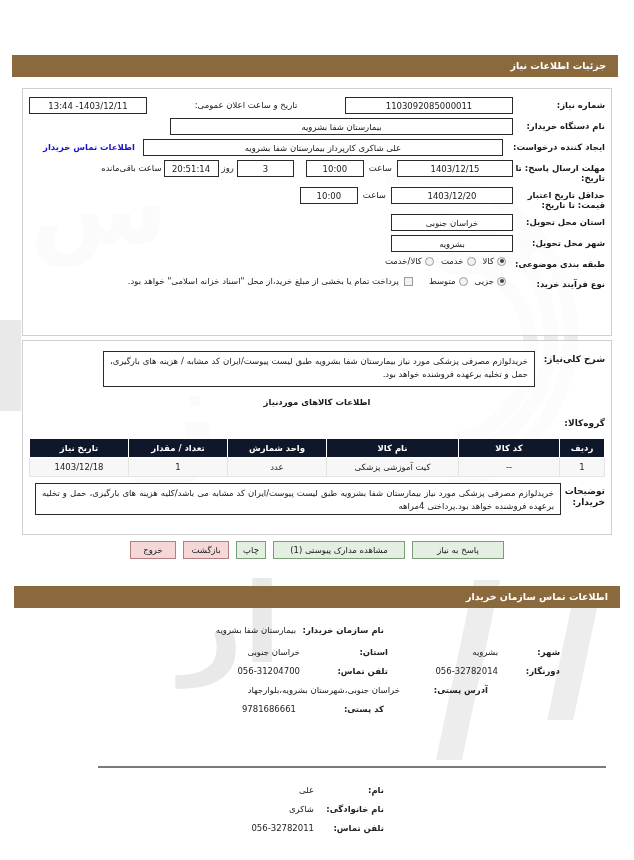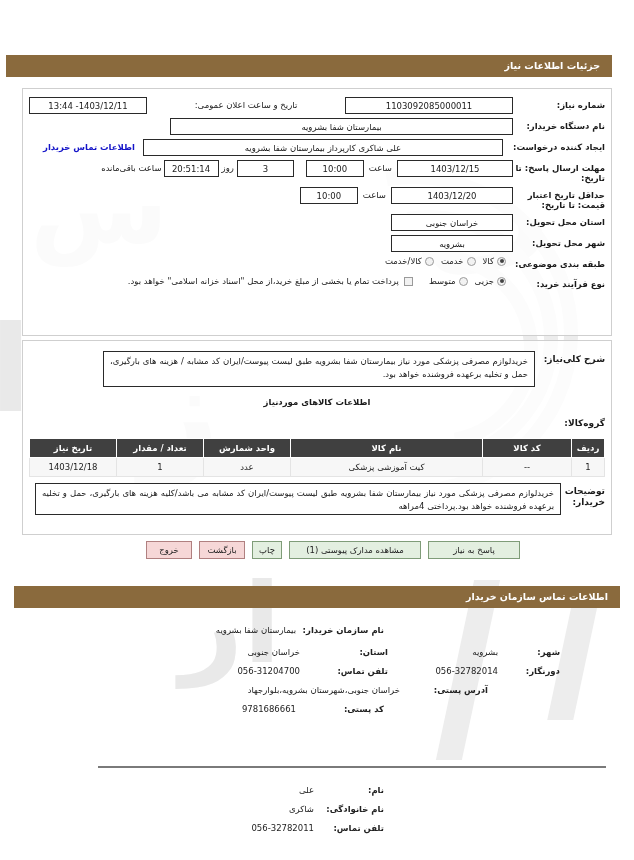--- a/index.html
+++ b/index.html
@@ -175,25 +175,25 @@
   }
 
   
   table.items {
     width: 100%;
     border-collapse: collapse;
     font-size: 8.5px;
     background: #ffffff;
   }
   table.items th {
-    background: #404040;
+    background: #0f172a;
     color: #ffffff;
     font-weight: bold;
     border: 1px solid #ffffff;
-    padding: 4px 0;
+    padding: 4px 6px;
     text-align: center;
     font-size: 8.5px;
   }
   table.items td {
     background: #f7f7f7;
     border: 1px solid #e4e4e4;
     padding: 4px 2px;
     text-align: center;
     color: #222;
   }
@@ -254,21 +254,21 @@
   <div class="wm-text wm-4">ت</div>
   <div class="wm-arc wm-arc-a"></div>
   <div class="wm-arc wm-arc-b"></div>
   <div class="wm-arc wm-arc-c"></div>
   <div class="wm-bar wm-bar-a"></div>
   <div class="wm-bar wm-bar-b"></div>
 </div>
 
 <div class="page">
 
-  <div class="panel bar-title" style="left:6px; top:55px; width:606px;">جزئیات اطلاعات نیاز</div>
+  <div class="panel bar-title" style="left:12px; top:55px; width:606px;">جزئیات اطلاعات نیاز</div>
 
   <div class="panel card" style="left:22px; top:88px; width:590px; height:248px;">
     <div style="padding:8px 6px 0 6px;">
 
       <div class="frow">
         <div class="lbl">شماره نیاز:</div>
         <div class="fld" style="width:168px;">1103092085000011</div>
         <div class="inline-lbl" style="flex:1; text-align:center;">تاریخ و ساعت اعلان عمومی:</div>
         <div class="fld" style="width:118px;">1403/12/11- 13:44</div>
       </div>
@@ -379,21 +379,21 @@
       </table>
 
       <div class="frow" style="margin-top:6px;">
         <div class="lbl" style="width:44px; flex:0 0 44px; font-size:9px; line-height:11px;">توضیحات خریدار:</div>
         <div class="tbox" style="width:526px; height:32px;">خریدلوازم مصرفی پزشکی مورد نیاز  بیمارستان شفا بشرویه طبق لیست پیوست/ایران کد مشابه می باشد/کلیه هزینه های  بارگیری، حمل و  تخلیه برعهده فروشنده خواهد  بود.پرداختی 4مراهه</div>
       </div>
 
     </div>
   </div>
 
-  <div class="panel btnrow" style="left:38px; top:541px; width:590px;">
+  <div class="panel btnrow" style="left:22px; top:541px; width:590px;">
     <div class="btn btn-red" style="width:46px;">خروج</div>
     <div class="btn btn-red" style="width:46px;">بازگشت</div>
     <div class="btn btn-green" style="width:30px;">چاپ</div>
     <div class="btn btn-green" style="width:132px;">مشاهده مدارک پیوستی (1)</div>
     <div class="btn btn-green" style="width:92px;">پاسخ به نیاز</div>
   </div>
 
   <div class="panel bar-title" style="left:14px; top:586px; width:606px;">اطلاعات تماس سازمان خریدار</div>
 
   <div class="panel cinfo" style="left:14px; top:625px; width:606px;">

